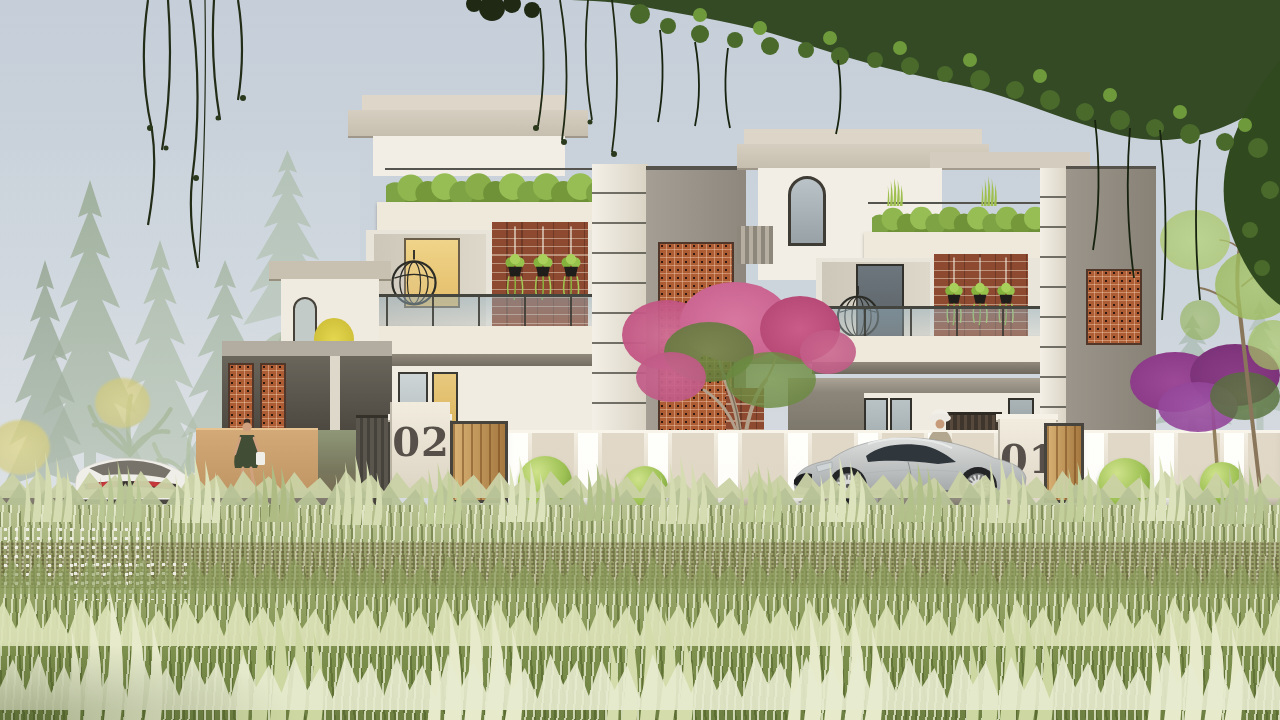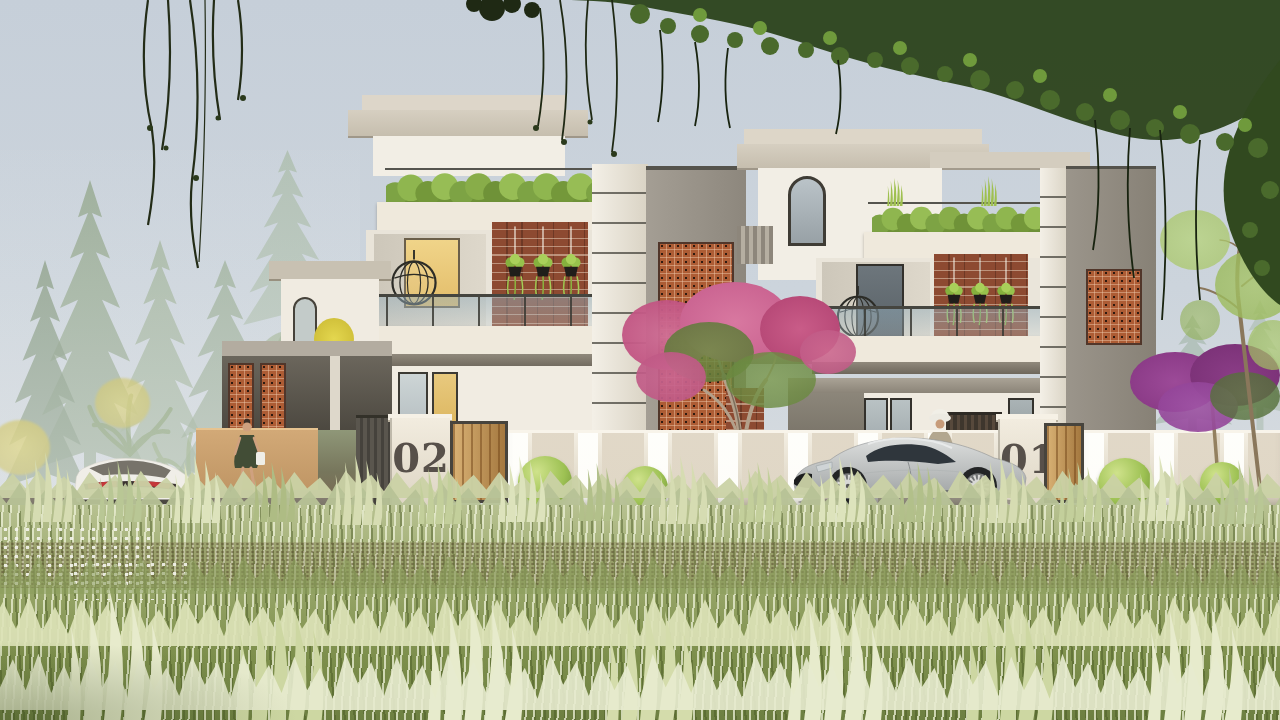--- a/index.html
+++ b/index.html
@@ -238,21 +238,21 @@
     <div class="a blob" style="left:726px;top:352px;width:90px;height:56px;background:radial-gradient(#78974a,#6b8a40 70%);opacity:.8;"></div>
     <div class="a blob" style="left:636px;top:352px;width:70px;height:50px;background:radial-gradient(#ca6590,#c05a86 70%);opacity:.92;"></div>
     <div class="a blob" style="left:800px;top:330px;width:56px;height:44px;background:radial-gradient(#cc688f,#c25d88 70%);opacity:.9;"></div>
   </div>
 
   <div class="a" style="left:0;top:0;width:1280px;height:720px;">
     <div class="a" style="left:196px;top:428px;width:122px;height:78px;background:linear-gradient(180deg,#d2a977,#bb9160);border-top:2px solid #e6c390;box-sizing:border-box;"></div>
     <div class="a" style="left:318px;top:430px;width:74px;height:76px;background:linear-gradient(180deg,#8f9778 0%,#77765c 55%,#7a6a52 100%);"></div>
     <div class="a" style="left:356px;top:415px;width:36px;height:90px;background:repeating-linear-gradient(90deg,#5a564e 0 4px,#45423c 4px 7px);border-top:3px solid #333129;box-sizing:border-box;"></div>
     <div class="a" style="left:388px;top:414px;width:64px;height:6px;background:#f6f1e6;border-bottom:2px solid #b9b19f;"></div>
-    <div class="a" style="left:390px;top:418px;width:60px;height:88px;background:linear-gradient(180deg,#f2ecdf,#ddd5c4);border-left:2px solid rgba(120,115,100,.4);box-sizing:border-box;">
+    <div class="a" style="left:390px;top:402px;width:60px;height:88px;background:linear-gradient(180deg,#f2ecdf,#ddd5c4);border-left:2px solid rgba(120,115,100,.4);box-sizing:border-box;">
       <div class="numplate" style="padding-top:16px;">02</div>
     </div>
     <div class="a wood" style="left:450px;top:421px;width:58px;height:82px;"></div>
     <div class="a wallseg" style="left:508px;top:430px;width:492px;height:76px;"></div>
     <div class="a" style="left:996px;top:414px;width:62px;height:6px;background:#f6f1e6;border-bottom:2px solid #b9b19f;"></div>
     <div class="a" style="left:998px;top:419px;width:58px;height:88px;background:linear-gradient(180deg,#f2ecdf,#ddd5c4);border-left:2px solid rgba(120,115,100,.4);box-sizing:border-box;">
       <div class="numplate" style="padding-top:16px;">01</div>
     </div>
     <div class="a wood" style="left:1044px;top:423px;width:40px;height:80px;"></div>
     <div class="a wallseg" style="left:1084px;top:430px;width:196px;height:76px;"></div>

